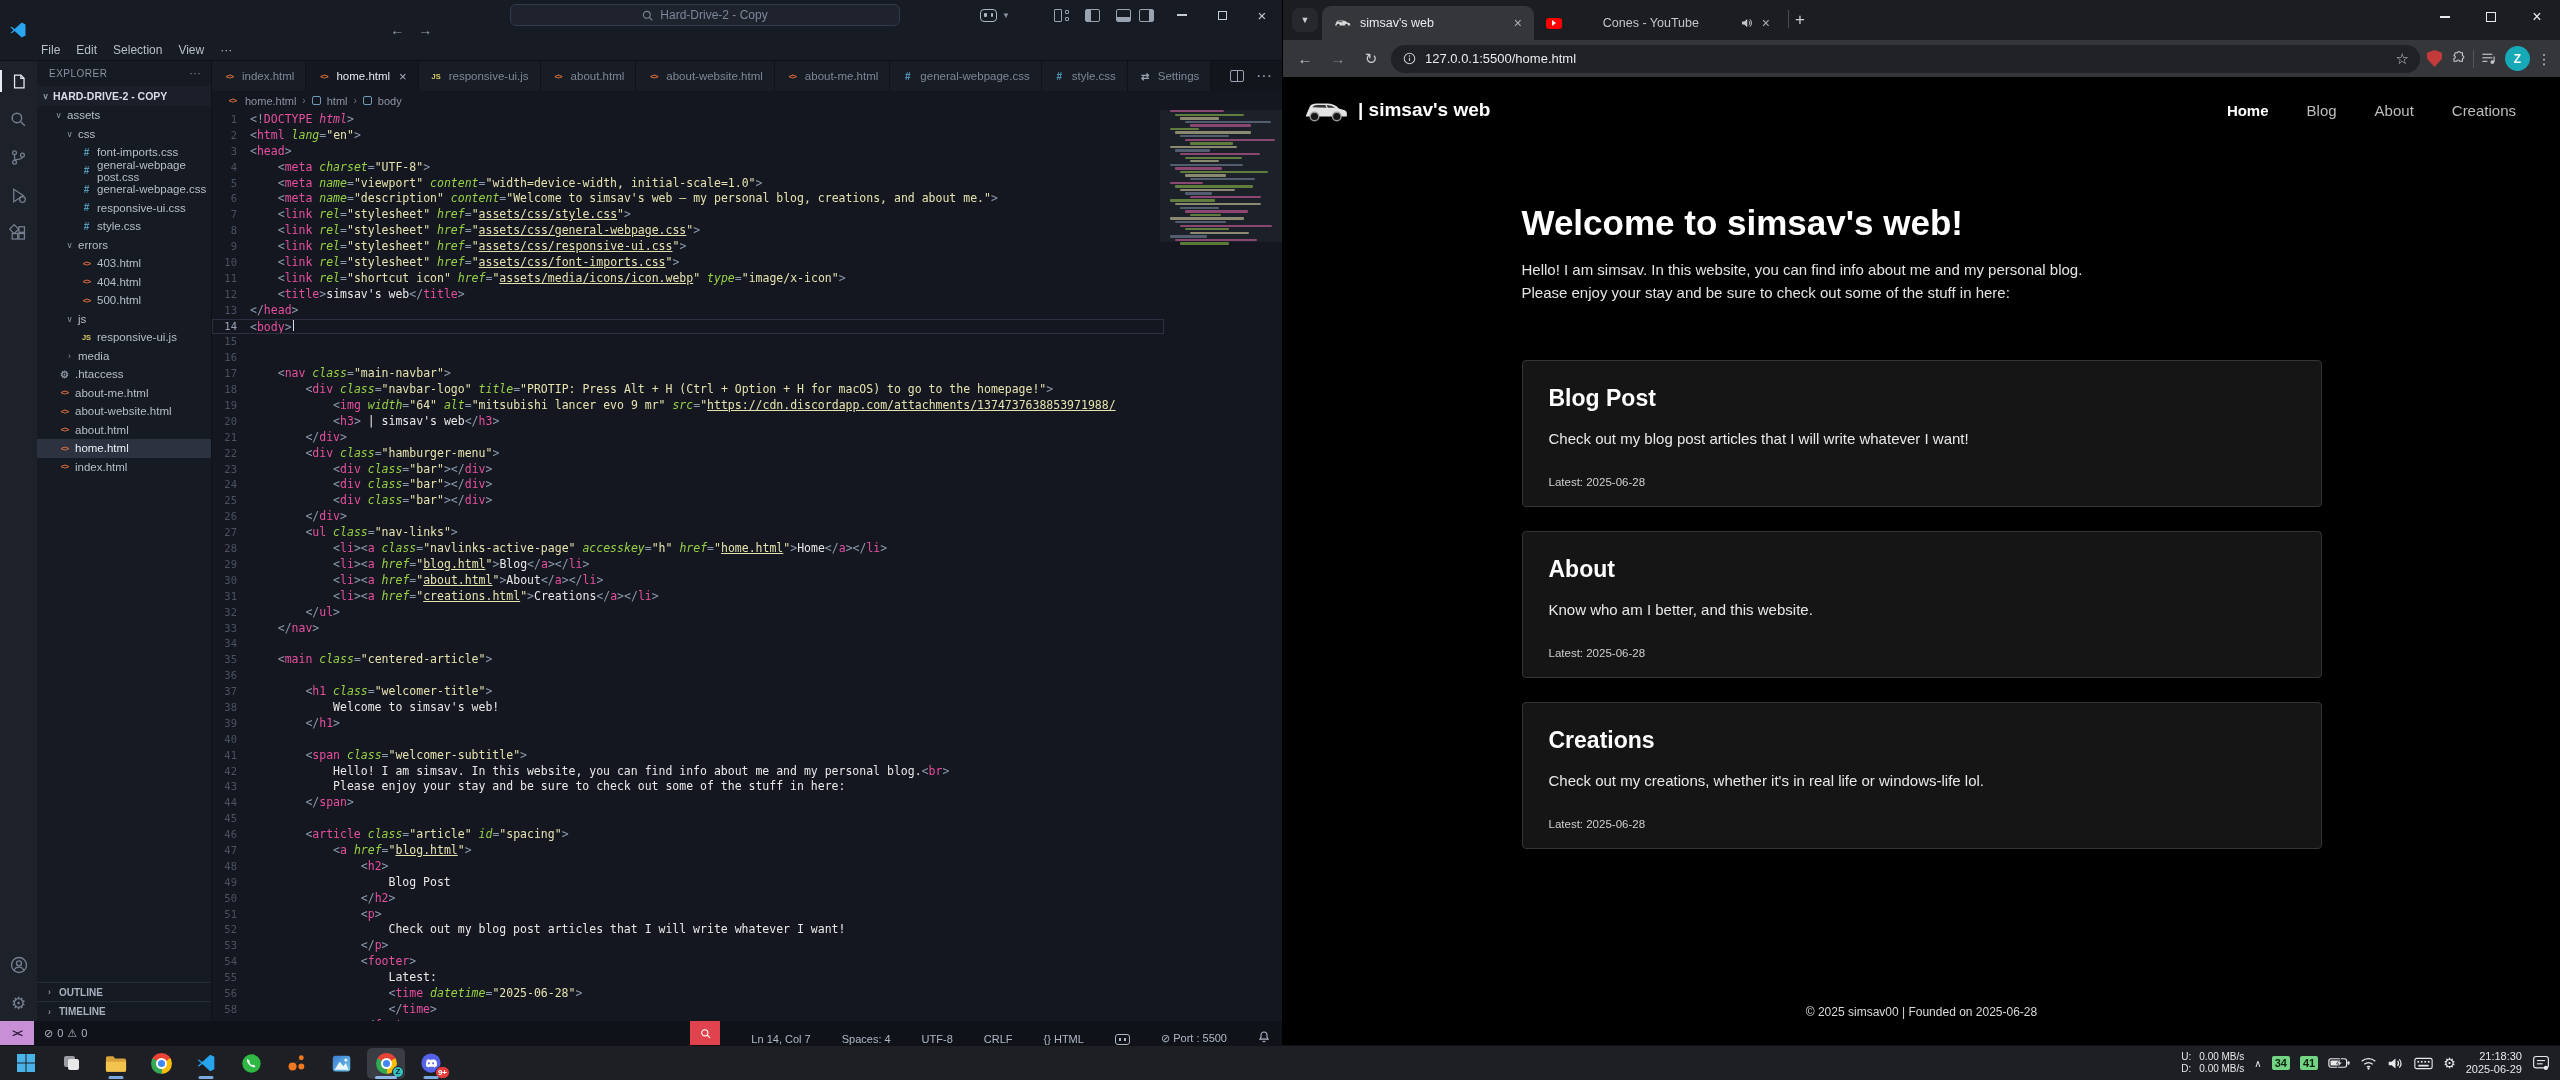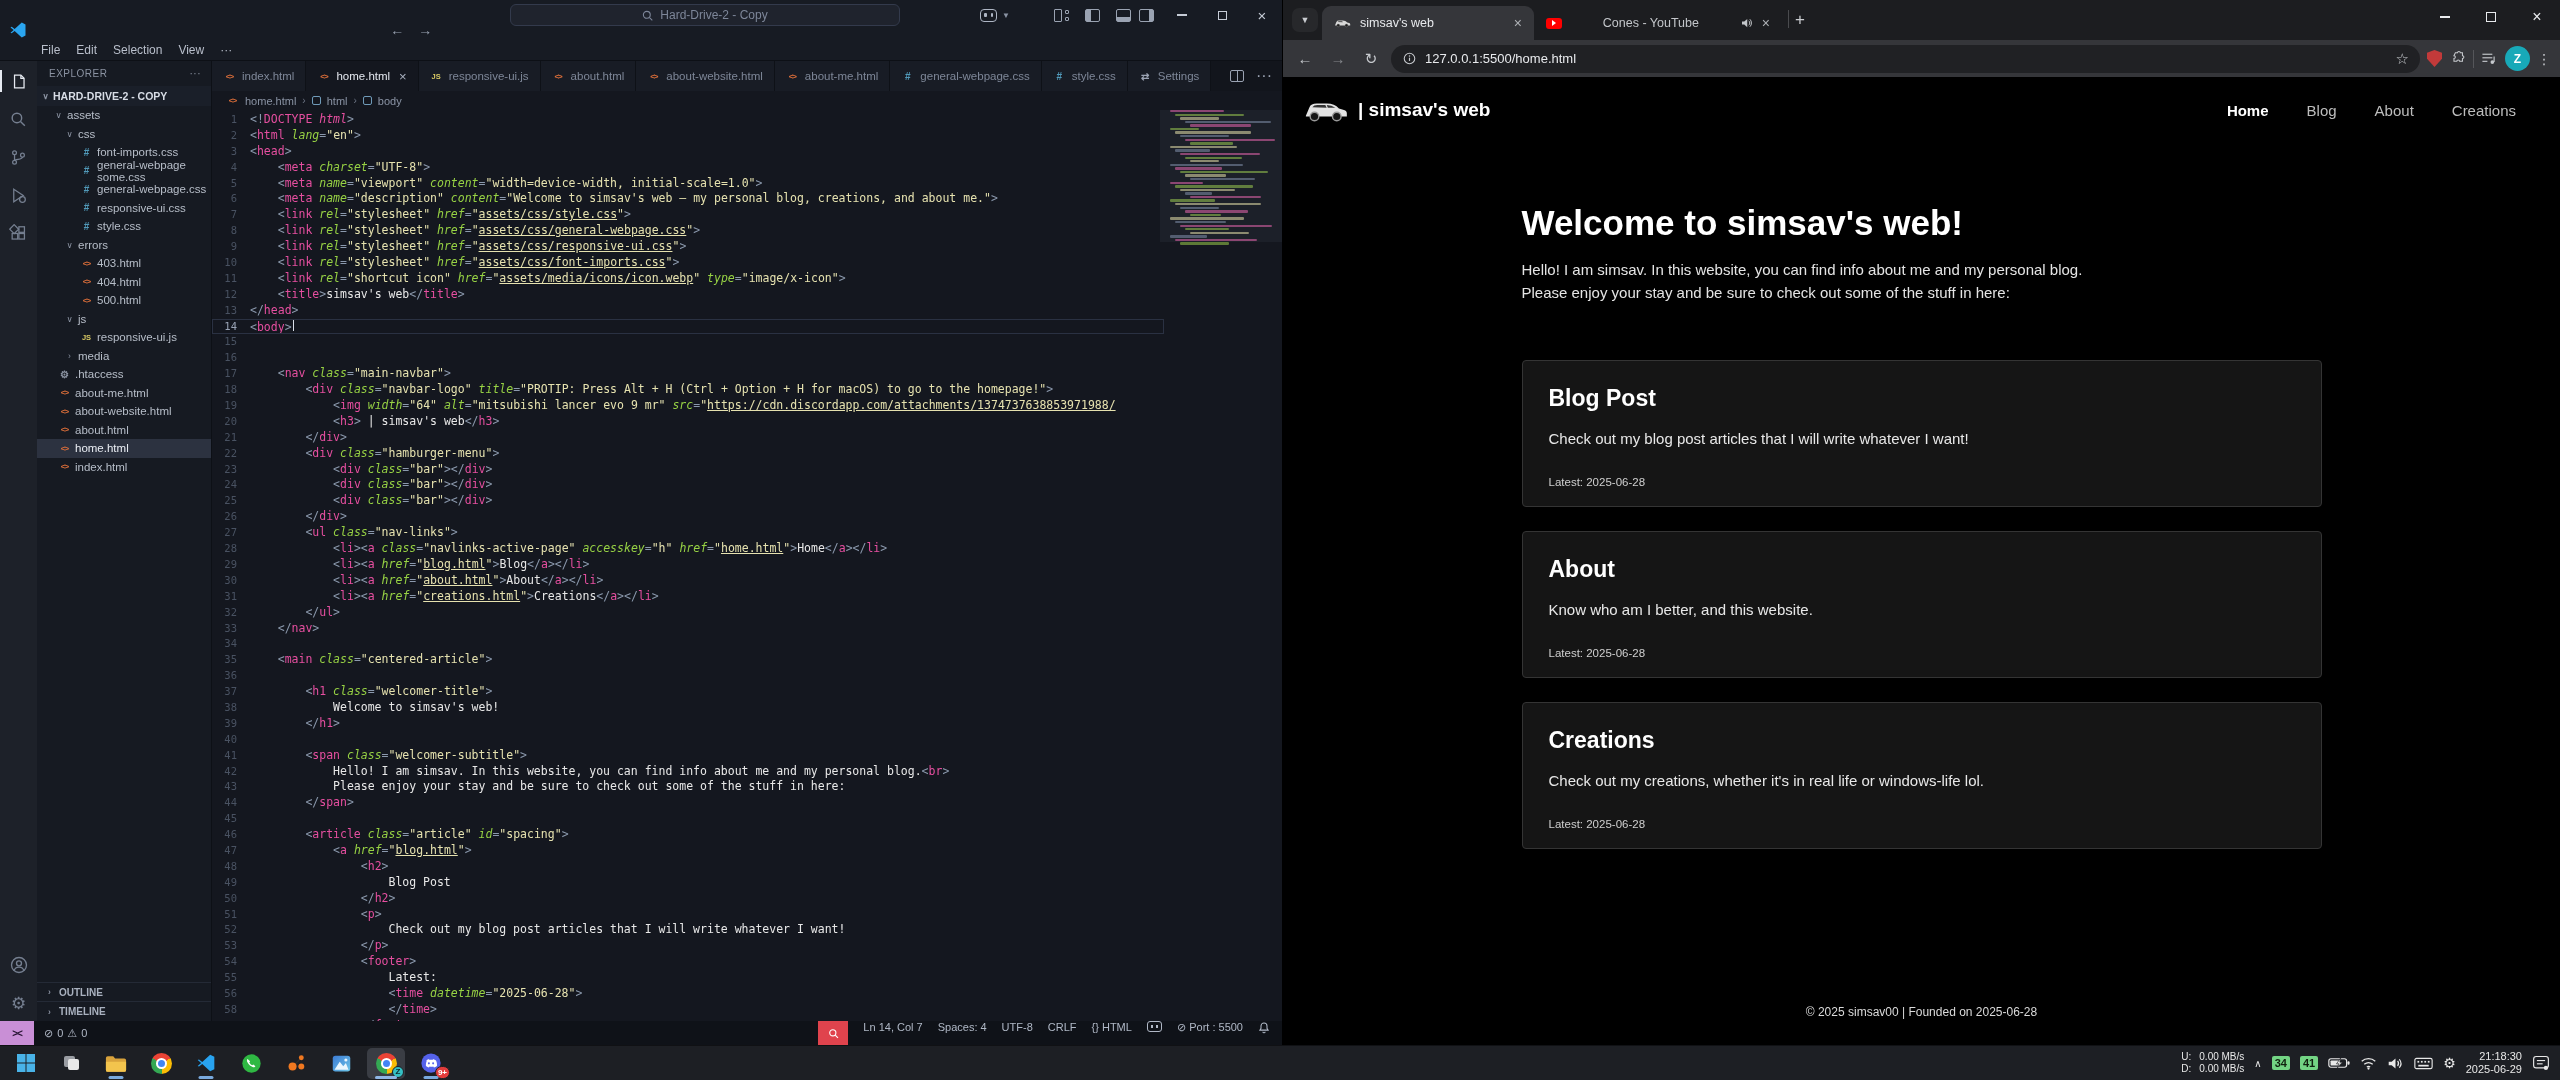--- a/index.html
+++ b/index.html
@@ -71,21 +71,21 @@
   .tk-s { color:#e6e2af; } .tk-u { color:#e6e2af; text-decoration:underline; }
   .tk-x { color:#e8e8e8; } .tk-i { color:#e64fa0; font-style:italic; }
   .cursor { display:inline-block; width:1.5px; height:12px; background:#d9dee8; margin-left:1px; }
   .minimap { position:absolute; right:14px; top:0; width:98px; bottom:0; }
   .mm-view { position:absolute; left:-10px; right:-14px; top:0; height:132px; background:rgba(170,185,210,.06); }
   .mm-row { height:2.4px; margin-bottom:1.2px; border-radius:1px; }
   
   .statusbar { flex:0 0 24px; background:#0f1218; display:flex; align-items:center; font-size:11px; color:#b0b8c6; }
   .remote { width:34px; height:24px; background:#c98fd6; color:#241230; display:flex; align-items:center; justify-content:center; font-size:10px; font-weight:bold; letter-spacing:-1px; }
   .sb-grp { display:flex; align-items:center; gap:4px; margin-left:10px; }
-  .sb-right { margin-left:auto; display:flex; align-items:flex-start; gap:15px; padding-right:12px; }
+  .sb-right { margin-left:auto; display:flex; align-items:flex-end; gap:31px; padding-right:12px; }
   .sb-red { width:30px; height:24px; background:#e0434d; color:#fff; display:flex; align-items:center; justify-content:center; }
   .mini-robot { width:15px; height:11px; border:1.3px solid #b0b8c6; border-radius:3px; position:relative; }
   .mini-robot::before,.mini-robot::after { content:""; position:absolute; top:2.5px; width:2px; height:3.5px; background:#b0b8c6; }
   .mini-robot::before{left:3px;} .mini-robot::after{right:3px;}
 
   
   #browser { position:absolute; left:1282px; top:0; width:1278px; height:1045px; background:#1c1d20; display:flex; flex-direction:column; border-left:1px solid #000; }
   .br-tabstrip { flex:0 0 40px; display:flex; align-items:flex-end; position:relative; }
   .tab-search { width:26px; height:24px; margin:0 4px 8px 9px; border-radius:7px; background:#27282b; color:#c9ccd0; font-size:9px; display:flex; align-items:center; justify-content:center; }
   .br-tab { height:34px; display:flex; align-items:center; gap:9px; padding:0 12px; font-size:12.5px; color:#c3c6ca; border-radius:9px 9px 0 0; }
@@ -252,21 +252,21 @@
           <div class="tree-row" style="padding-left: 28px;">
             <span class="chev">∨</span>
             <span>css</span>
           </div>
           <div class="tree-row" style="padding-left: 43px;">
             <span class="fi fi-css">#</span>
             <span>font-imports.css</span>
           </div>
           <div class="tree-row" style="padding-left: 43px;">
             <span class="fi fi-css">#</span>
-            <span>general-webpage some.css</span>
+            <span>general-webpage post.css</span>
           </div>
           <div class="tree-row" style="padding-left: 43px;">
             <span class="fi fi-css">#</span>
             <span>general-webpage.css</span>
           </div>
           <div class="tree-row" style="padding-left: 43px;">
             <span class="fi fi-css">#</span>
             <span>responsive-ui.css</span>
           </div>
           <div class="tree-row" style="padding-left: 43px;">

